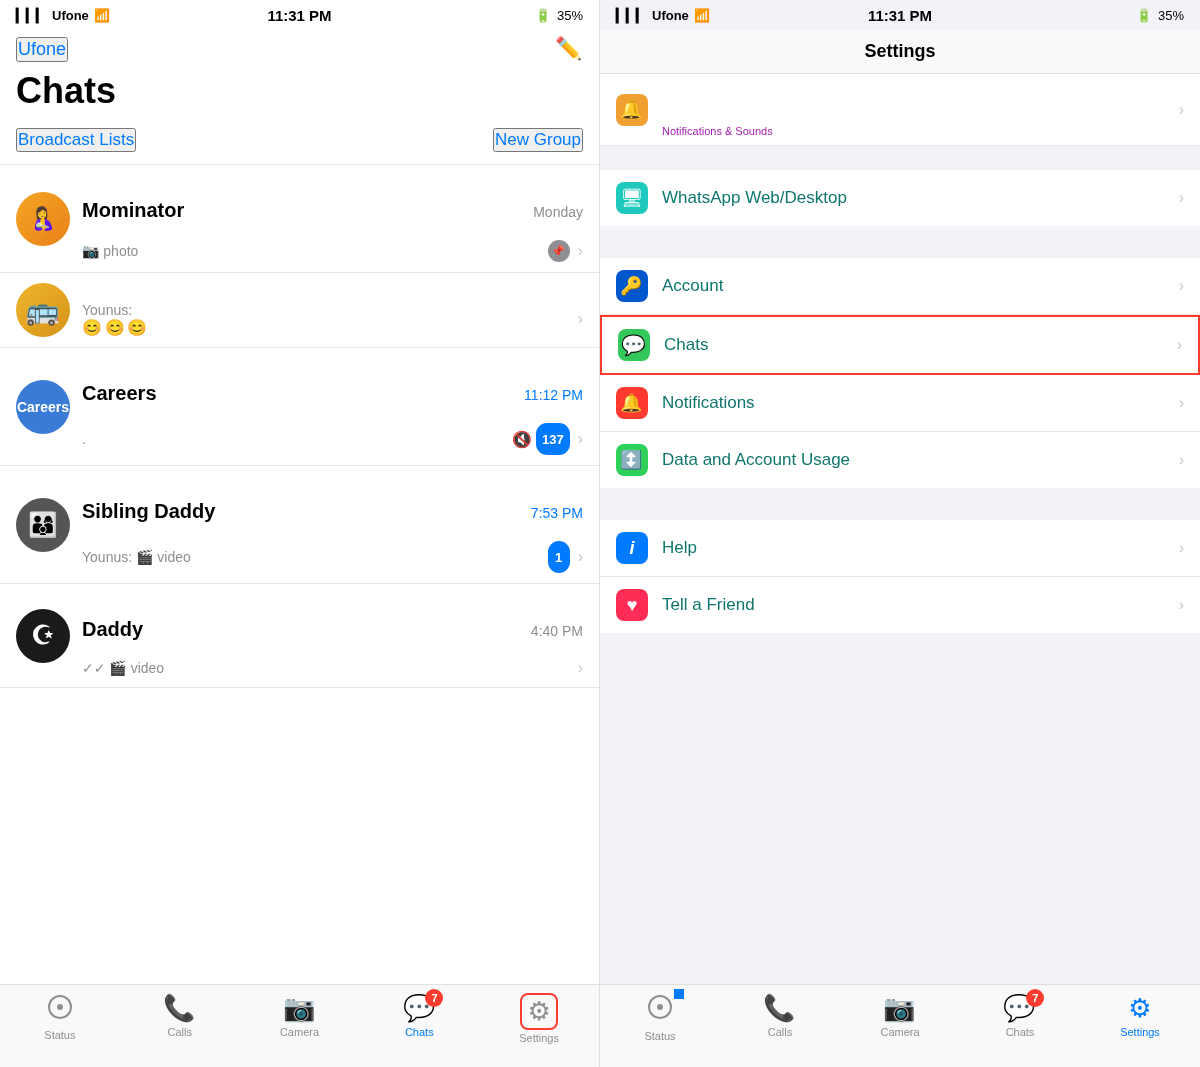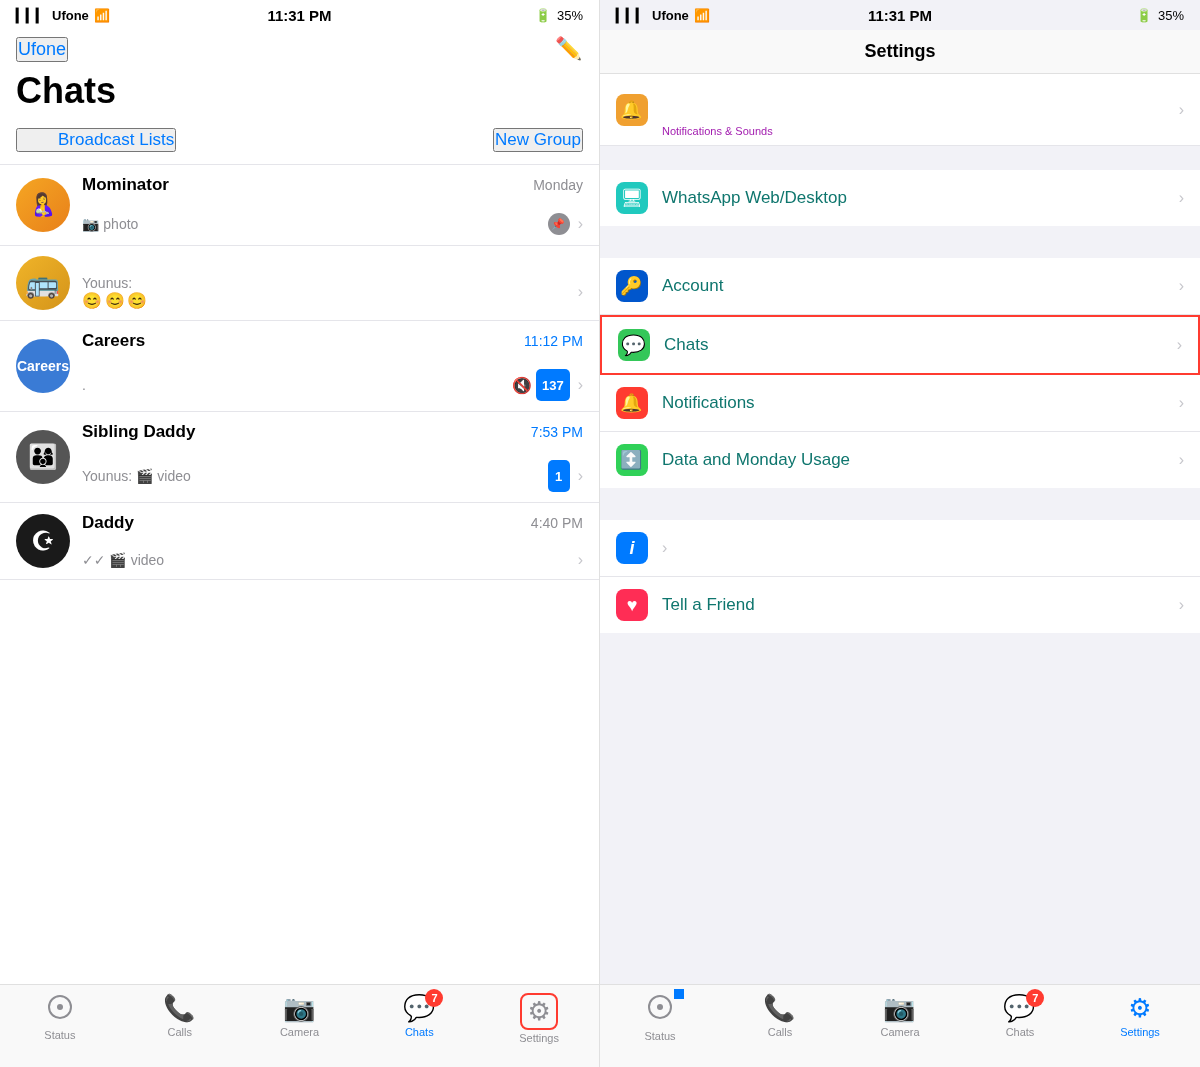--- a/index.html
+++ b/index.html
@@ -54,21 +54,21 @@
     }
 
     .broadcast-row {
       display: flex;
       justify-content: space-between;
       align-items: center;
       padding: 8px 16px 12px;
       background: #fff;
       border-bottom: 1px solid #e5e5ea;
     }
-    .broadcast-btn { color: #007aff; font-size: 17px; padding-left: 40px; }
+    .broadcast-btn { color: #007aff; font-size: 17px; }
     .newgroup-btn { color: #007aff; font-size: 17px; }
 
     .chat-list { flex: 1; overflow-y: auto; background: #fff; }
 
     .chat-item {
       display: flex;
       align-items: center;
       padding: 10px 16px;
       border-bottom: 1px solid #e5e5ea;
       background: #fff;
@@ -87,31 +87,31 @@
       font-weight: 700;
       color: #fff;
       overflow: hidden;
     }
     .avatar-mominator { background: linear-gradient(135deg, #f5a623, #e8801a); }
     .avatar-family { background: linear-gradient(135deg, #f0c040, #c8a020); }
     .avatar-careers { background: #3a7bd5; font-size: 14px; font-weight: 700; }
 
     .chat-content { flex: 1; min-width: 0; }
     .chat-top { display: flex; justify-content: space-between; align-items: baseline; }
-    .chat-name { font-size: 17px; font-weight: 600; color: #000; }
+    .chat-name { font-size: 20px; font-weight: 600; color: #000; margin-top: 24px; }
     .chat-time { font-size: 14px; color: #8e8e93; white-space: nowrap; }
     .chat-time.blue { color: #007aff; }
     .chat-bottom { display: flex; align-items: center; justify-content: space-between; margin-top: 18px; }
     .chat-preview { font-size: 14px; color: #8e8e93; white-space: nowrap; overflow: hidden; text-overflow: ellipsis; max-width: 280px; }
     .chat-right { display: flex; align-items: center; gap: 4px; }
 
     .badge {
       background: #007aff;
       color: #fff;
-      border-radius: 5px;
+      border-radius: 11px;
       min-width: 22px;
       height: 22px;
       font-size: 13px;
       font-weight: 600;
       display: flex;
       align-items: center;
       justify-content: center;
       padding: 16px 6px;
     }
     .pin-icon {
@@ -463,30 +463,31 @@
         <span class="settings-row-label">Chats</span>
         <span class="settings-chevron">›</span>
       </div>
       <div class="settings-row">
         <div class="settings-icon icon-red">🔔</div>
         <span class="settings-row-label">Notifications</span>
         <span class="settings-chevron">›</span>
       </div>
       <div class="settings-row" style="border-bottom:none;">
         <div class="settings-icon" style="background:#30d158;">↕️</div>
-        <span class="settings-row-label">Data and Monday Usage</span>
+        <span class="settings-row-label">Data and Account Usage</span>
         <span class="settings-chevron">›</span>
       </div>
     </div>
 
     <div class="section-spacer"></div>
 
     <div class="settings-group">
       <div class="settings-row">
         <div class="settings-icon icon-blue" style="font-size:18px; font-weight:700; font-style:italic;">i</div>
+        <span class="settings-row-label">Help</span>
         <span class="settings-chevron">›</span>
       </div>
       <div class="settings-row" style="border-bottom:none;">
         <div class="settings-icon icon-pink">♥</div>
         <span class="settings-row-label">Tell a Friend</span>
         <span class="settings-chevron">›</span>
       </div>
     </div>
 
     <div class="section-spacer"></div>

